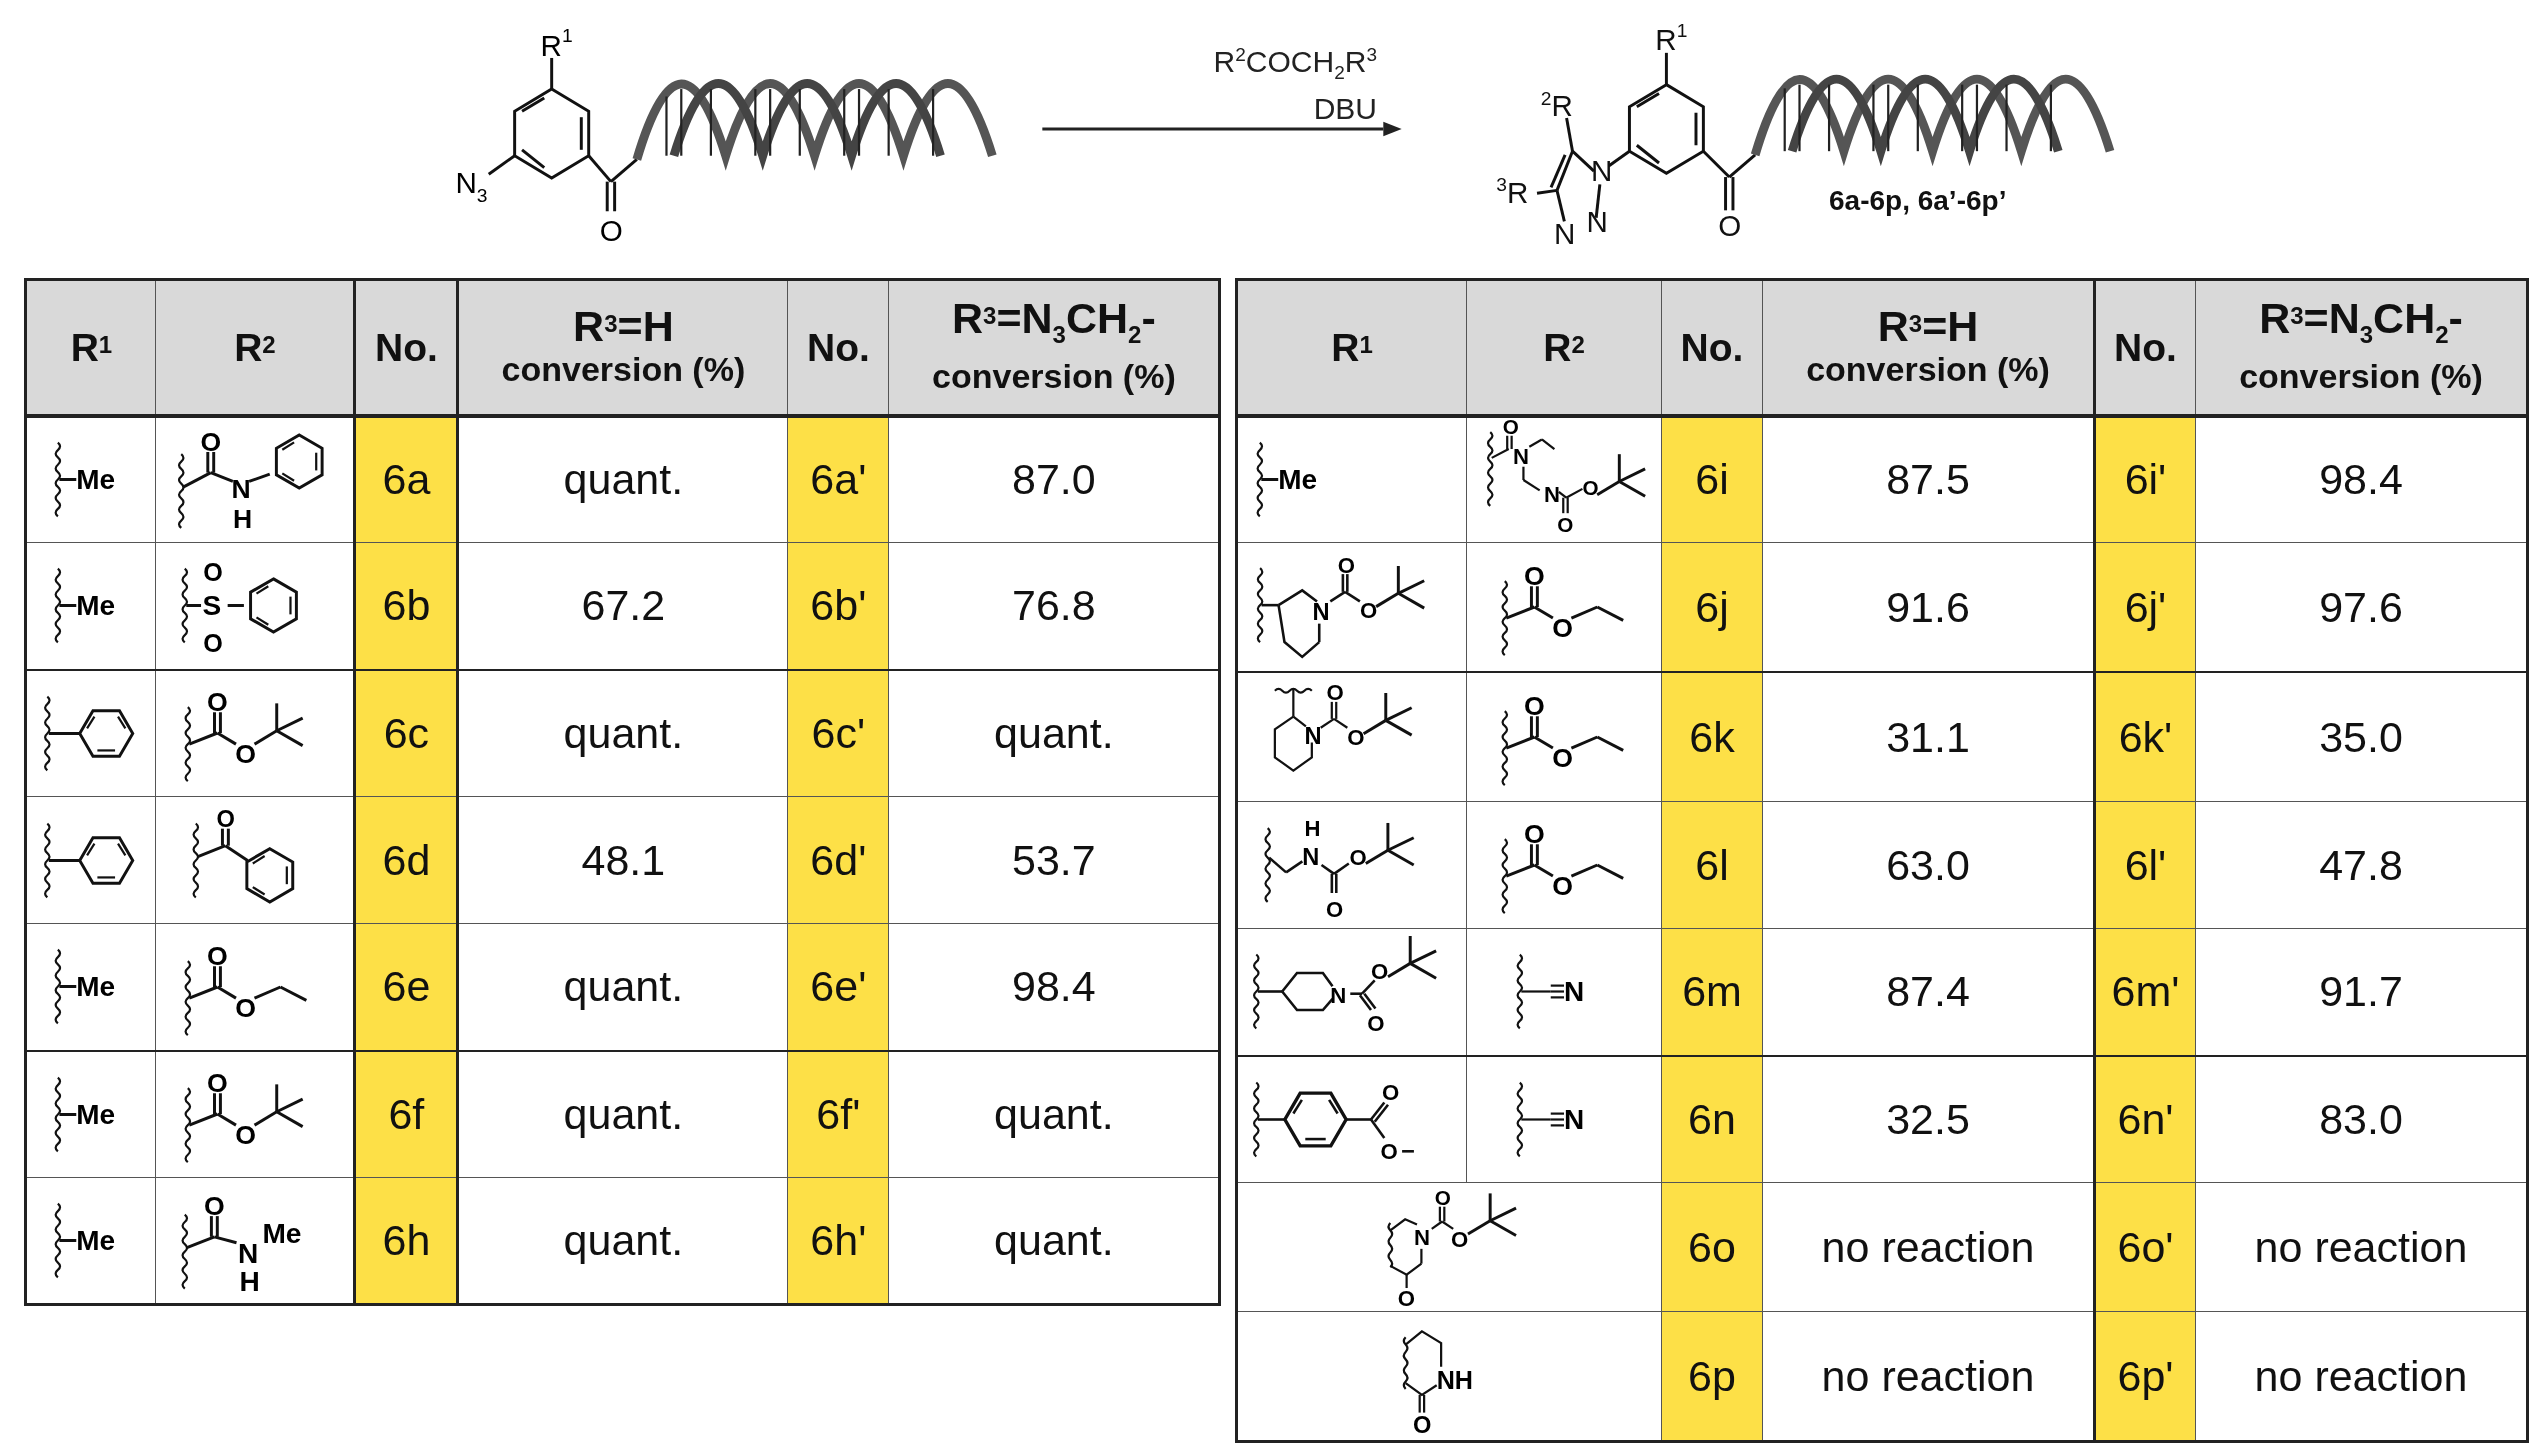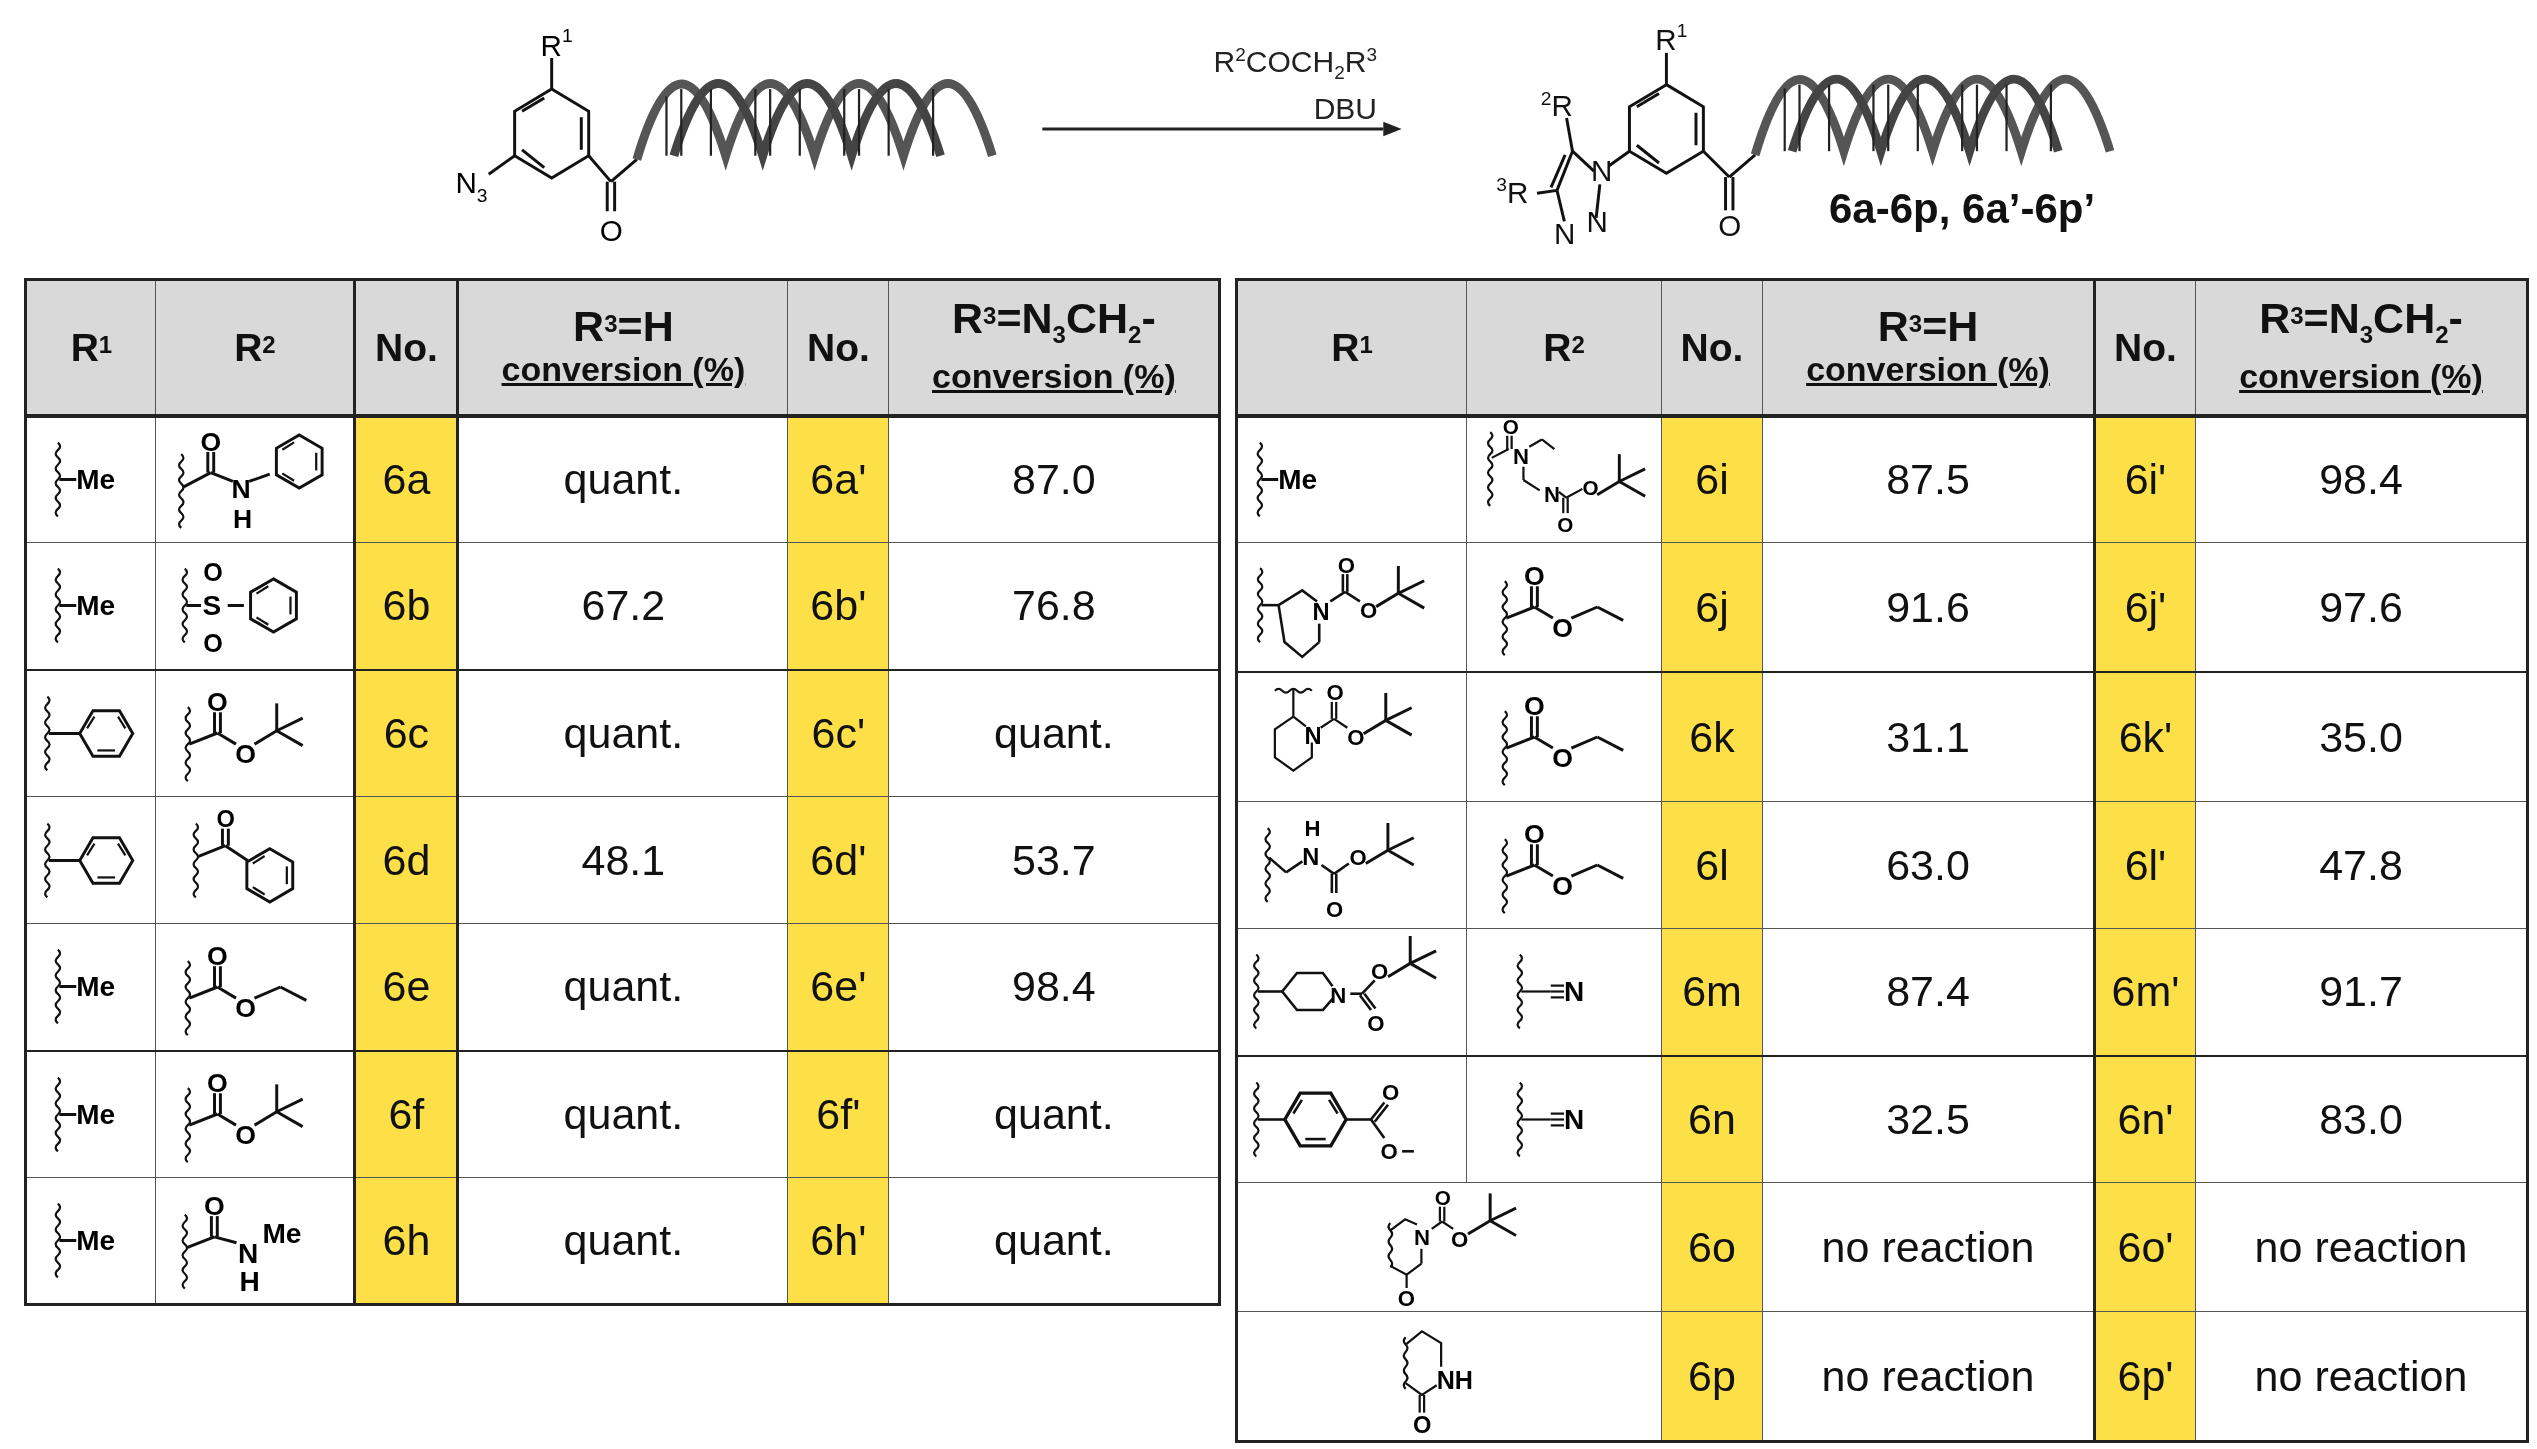--- a/index.html
+++ b/index.html
@@ -2,26 +2,26 @@
 <html style="font-size:12px"><head>
 <meta charset="utf-8">
 <style>
   html, body { margin:0; padding:0; background:#ffffff; }
   body { width:2538px; height:1449px; position:relative; overflow:hidden; font-family:"Liberation Sans", sans-serif; color:#111; }
   .abs { position:absolute; }
   
   #scheme { position:absolute; left:0; top:0; width:2538px; height:267px; }
   .cond { position:absolute; text-align:right; font-size:30px; line-height:36px; color:#222; }
   .cond sup, .cond sub { font-size:19px; }
-  .prod-label { position:absolute; font-weight:bold; font-size:42px; color:#111; }
+  .prod-label { position:absolute; font-weight:bold; font-size:28px; color:#111; }
   
   table.tbl { position:absolute; border-collapse:collapse; table-layout:fixed; border:3px solid #222; }
   table.tbl th, table.tbl td { border:1.5px solid #555; text-align:center; vertical-align:middle; padding:0; }
   table.tbl th { background:#d9d9d9; font-weight:bold; font-size:39px; line-height:43px; border-bottom:4.4px solid #222; }
-  table.tbl th .sub2 { display:block; font-size:34px; line-height:41px;text-decoration:underline; }
+  table.tbl th .sub2 { display:block; font-size:34px; line-height:41px; }
   table.tbl th sup { font-size:24px; vertical-align:top; position:relative; top:-3px; }
   table.tbl th sub { font-size:24px; }
   table.tbl td { font-size:43px; background:#ffffff; }
   table.tbl td.no { background:#fde047; }
   table.tbl td.struct { padding:3px; }
   table.tbl .thick-r { border-right:3px solid #222; }
   table.tbl tr.thick-b td { border-bottom:2.2px solid #222; }
   svg.mol { display:block; margin:0 auto; overflow:visible; }
   svg.mol text { font-family:"Liberation Sans", sans-serif; font-weight:bold; }
 </style>

